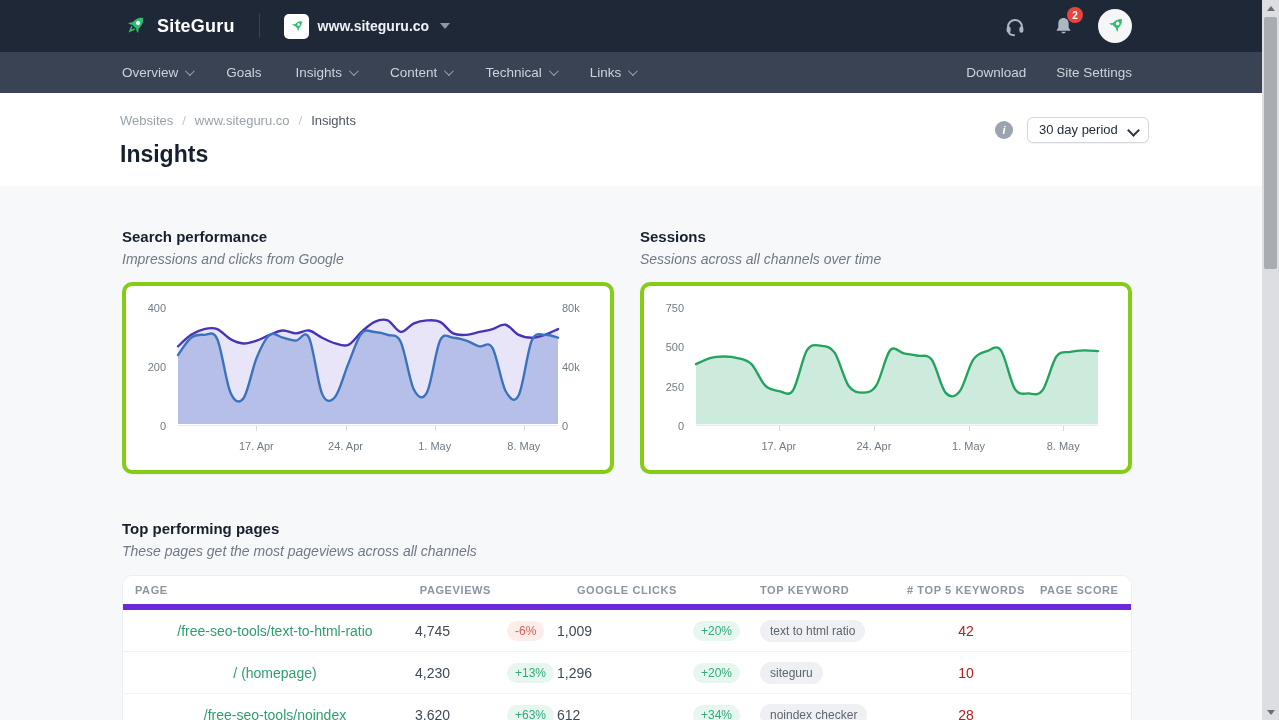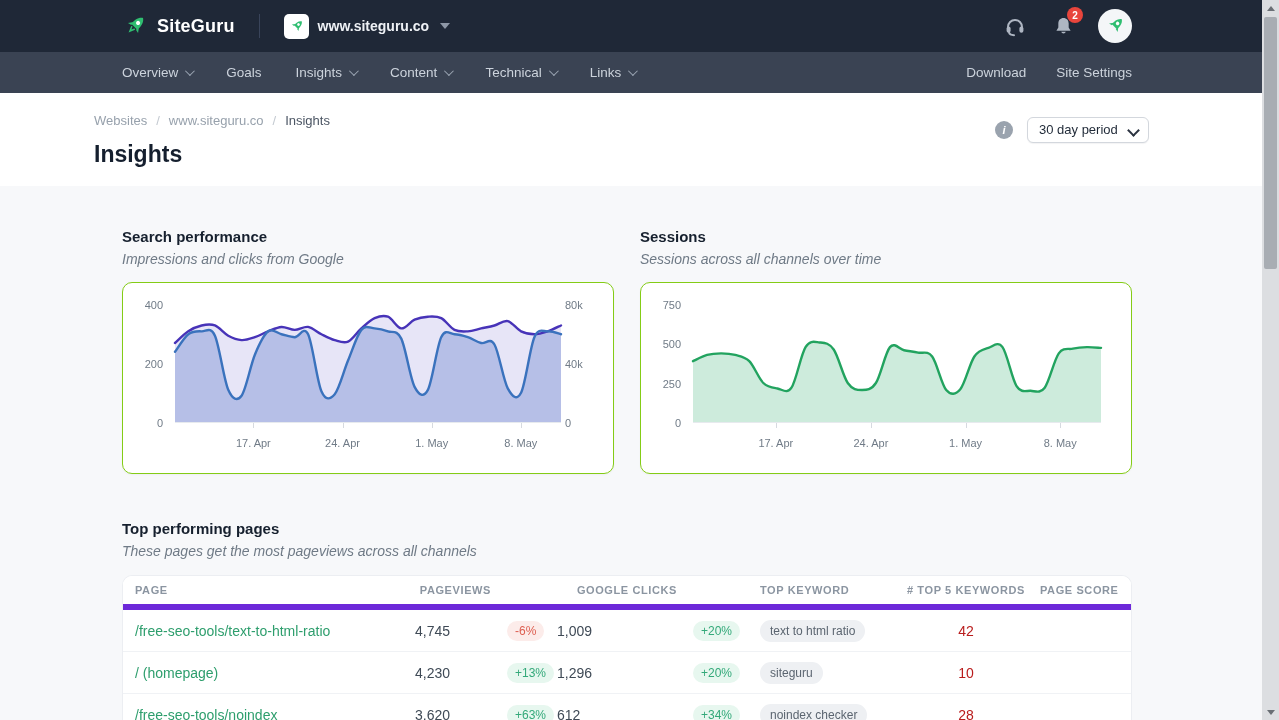--- a/index.html
+++ b/index.html
@@ -22,57 +22,57 @@
   .avatar { width:34px; height:34px; border-radius:50%; background:#f4f6f8; display:flex; align-items:center; justify-content:center; cursor:pointer; }
 
   
   .navbar { height:41px; background:#3a4353; display:flex; align-items:center; padding-left:122px; padding-right:147px; }
   .nav-left { display:flex; align-items:center; gap:34px; }
   .nav-item { display:flex; align-items:center; gap:7px; color:#ccd3dc; font-size:13.5px; cursor:pointer; }
   .chev { width:7px; height:7px; border-right:1.6px solid #9aa4b2; border-bottom:1.6px solid #9aa4b2; transform:rotate(45deg) translateY(-2px); }
   .nav-right { margin-left:auto; display:flex; align-items:center; gap:30px; }
 
   
-  .titleband { background:#fff; height:93px; padding-left:94px; padding-right:130px; position:relative; }
+  .titleband { background:#fff; height:93px; padding-left:120px; padding-right:130px; position:relative; }
   .breadcrumb { padding-top:20px; font-size:13px; display:flex; gap:9px; align-items:center; }
   .crumb { color:#97a1ac; cursor:pointer; }
   .crumb.current { color:#4b5563; cursor:default; }
   .crumb-sep { color:#c3c9d0; }
   .page-title { margin-top:13px; font-size:23px; font-weight:700; color:#151f2e; }
   .band-right { position:absolute; top:24px; right:130px; display:flex; align-items:center; gap:14px; }
   .info-ico { width:18px; height:18px; border-radius:50%; background:#9aa3ae; color:#fff; font-size:11px; font-weight:700; font-style:italic; display:flex; align-items:center; justify-content:center; cursor:pointer; }
   .select-wrap { position:relative; }
   .select-wrap::after { content:""; position:absolute; right:11px; top:9px; width:7px; height:7px; border-right:2px solid #2b3340; border-bottom:2px solid #2b3340; transform:rotate(45deg); pointer-events:none; }
   select.period { appearance:none; -webkit-appearance:none; background:#fff; border:1px solid #d3d7dd; border-radius:6px; padding:4px 30px 5px 11px; font-size:13px; color:#1f2937; font-family:"Liberation Sans",sans-serif; box-shadow:0 1px 1px rgba(16,24,40,.05); cursor:pointer; }
 
   
   .main { background:#f7f8fa; min-height:535px; }
   .inner { width:1010px; margin-left:122px; }
   .charts-row { display:flex; gap:26px; padding-top:42px; }
   .chart-col { width:492px; }
   .sec-title { font-size:15px; font-weight:700; color:#16202e; }
   .sec-sub { margin-top:6px; font-size:14px; color:#6f7a86;font-style:italic; }
-  .chart-card { position:relative; margin-top:15px; height:192px; background:#fff; border:1px solid #84cc16; border-radius:10px; box-shadow:0 1px 2px rgba(16,24,40,.04); }
+  .chart-card { position:relative; margin-top:15px; height:192px; background:#fff; border:4px solid #84cc16; border-radius:10px; box-shadow:0 1px 2px rgba(16,24,40,.04); }
   .plot { position:absolute; top:22px; height:118px; left:52px; right:52px; border-bottom:1px solid #e7eaee; }
   .plot.wide { right:30px; }
   .plot svg { position:absolute; inset:0; width:100%; height:100%; overflow:visible; }
   .ylab { position:absolute; width:40px; text-align:right; font-size:11px; color:#707b87; transform:translateY(-50%); }
   .ylab.right { text-align:left; }
   .xlabel { position:absolute; top:154px; transform:translateX(-50%); font-size:11px; color:#707b87; }
   .tick { position:absolute; top:140px; width:1px; height:5px; background:#d6dae0; }
 
   
   .table-sec { padding-top:46px; }
   .table-card { margin-top:16px; background:#fff; border:1px solid #eceef2; border-radius:10px 10px 0 0; border-bottom:none; overflow:hidden; }
   .trow { display:grid; grid-template-columns:280px 76px 66px 120px 68px 152px 138px 86px; align-items:center; padding:0 12px; }
   .thead { height:34px; border-bottom:6px solid #6d28d9; background:#fff; }
   .th { font-size:11px; font-weight:700; letter-spacing:.6px; color:#8b95a1; }
   .th.r { text-align:right; } .th.c { text-align:center; } .th.pad { padding-left:15px; } .th.pad5 { padding-left:5px; }
   .tbody-row { height:42px; border-bottom:1px solid #f0f2f5; }
-  .cell-page { font-size:14px; color:#2e9e6d; cursor:pointer; white-space:nowrap; overflow:hidden; }
+  .cell-page { font-size:14px; color:#2e9e6d; cursor:pointer; white-space:nowrap; overflow:hidden;text-align:center; }
   .cell-num { font-size:14px; color:#3f4a56; text-align:left; }
   .cell-badge { padding-left:16px; }
   .chg { display:inline-block; font-size:12px; font-weight:400; border-radius:10px; padding:3px 8px; }
   .chg.up { color:#34a97a; background:#e7f7ef; }
   .chg.down { color:#dd5e50; background:#fcecea; }
   .cell-kw { padding-left:15px; }
   .kw-pill { display:inline-block; font-size:12px; color:#5b6570; background:#eef0f3; border-radius:11px; padding:4px 10px; white-space:nowrap; }
   .cell-top5 { font-size:14px; color:#b91c1c; text-align:center; }
   .cell-score { padding-left:5px; }
   .score-bar { width:70px; height:10px; border-radius:5px; background:#f5a21d; overflow:hidden; }

